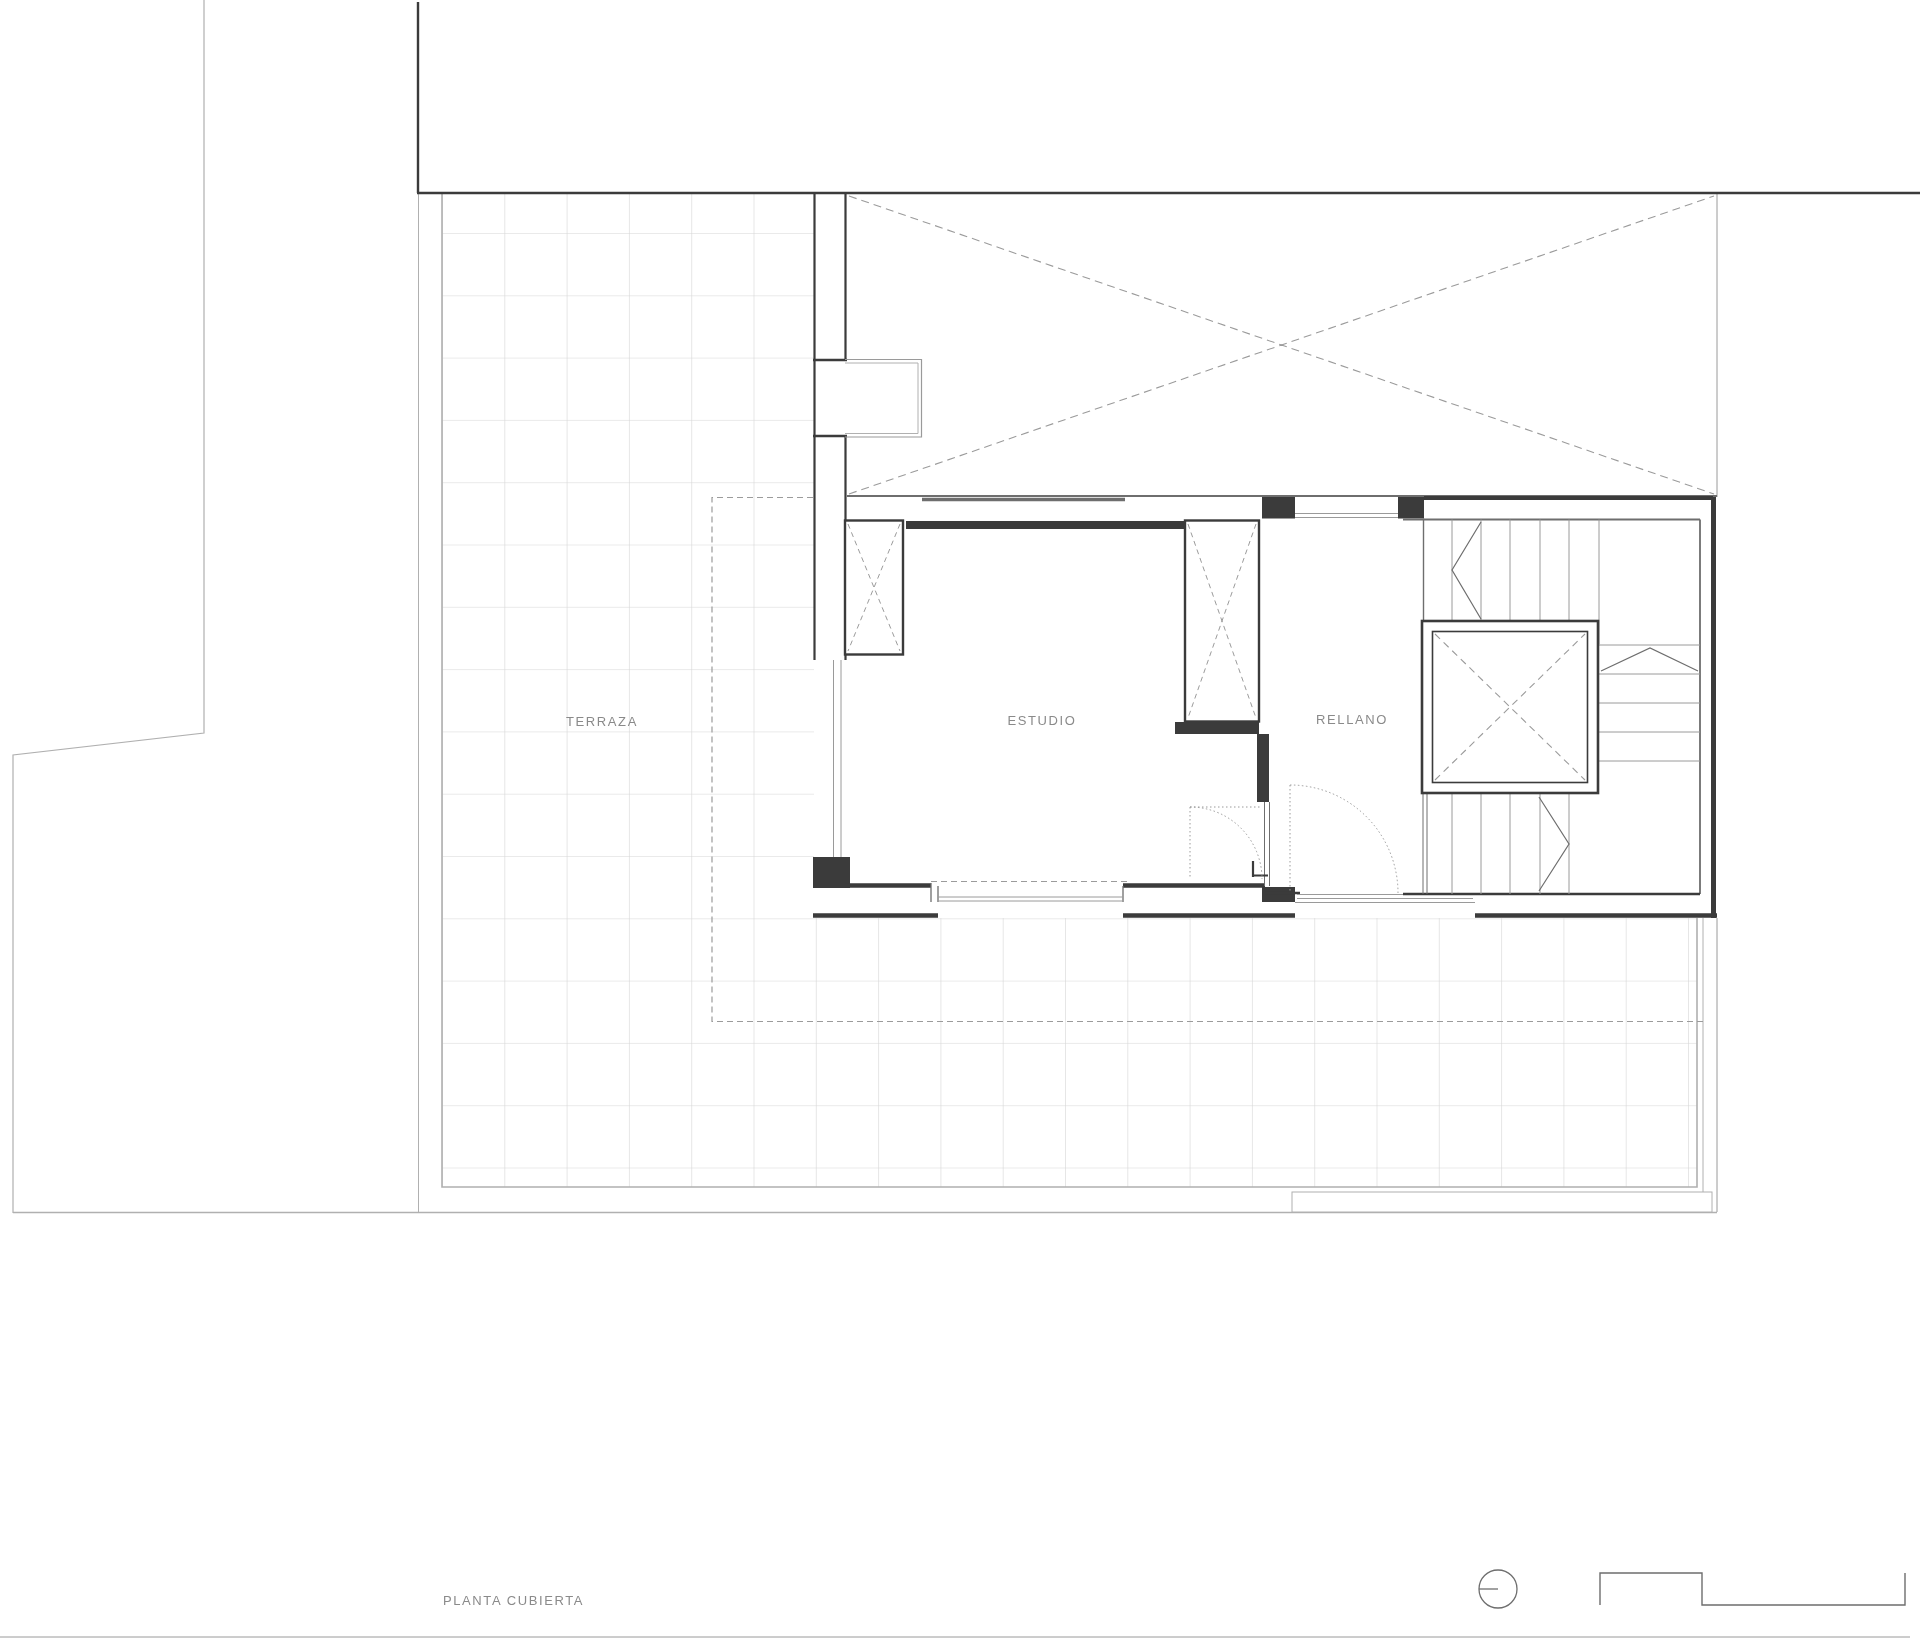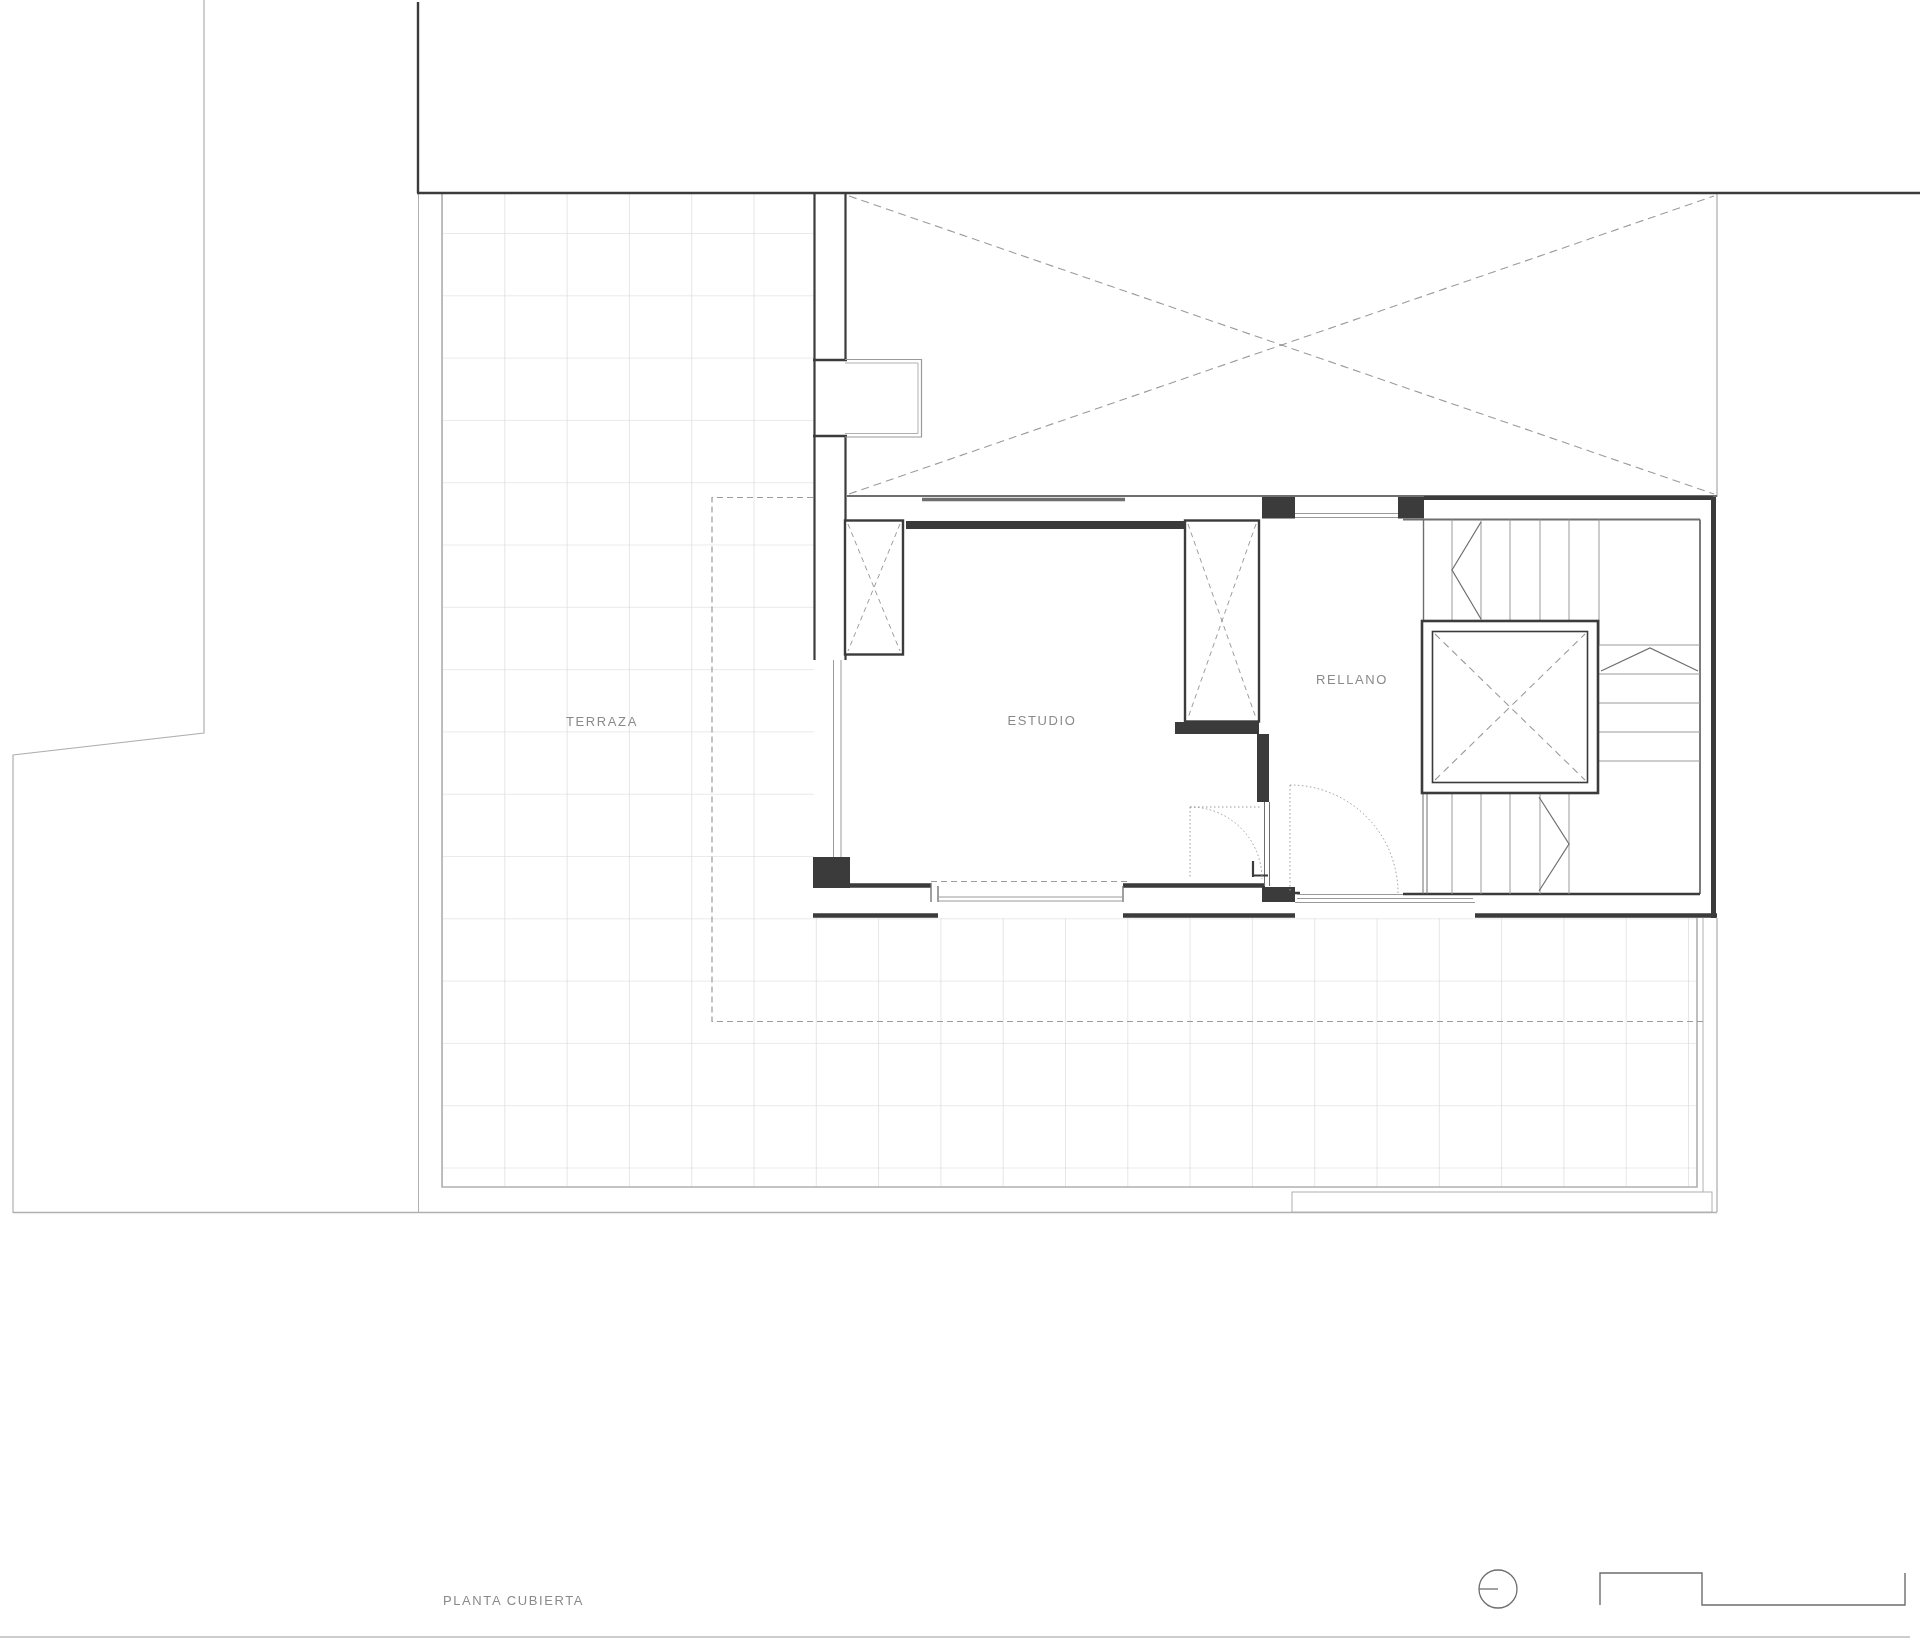--- a/index.html
+++ b/index.html
@@ -152,16 +152,16 @@
   </g>
 
   <g>
     <path class="lm" d="M1600,1605 V1573 H1702 V1605 H1905 V1573" stroke-width="1.4" fill="none"></path>
   </g>
 </svg>
 
 <div id="labels">
       <div class="plan-label" style="left: 602px; top: 721px;">TERRAZA</div>
       <div class="plan-label" style="left: 1042px; top: 720px; text-align: center;">ESTUDIO</div>
-      <div class="plan-label" style="left: 1352px; top: 679px;">RELLANO</div>
+      <div class="plan-label" style="left: 1352px; top: 719px;">RELLANO</div>
       <div class="plan-label align-left" style="left: 415px; top: 1600px;">PLANTA CUBIERTA</div>
     </div>
 </div>
 
 </body></html>

